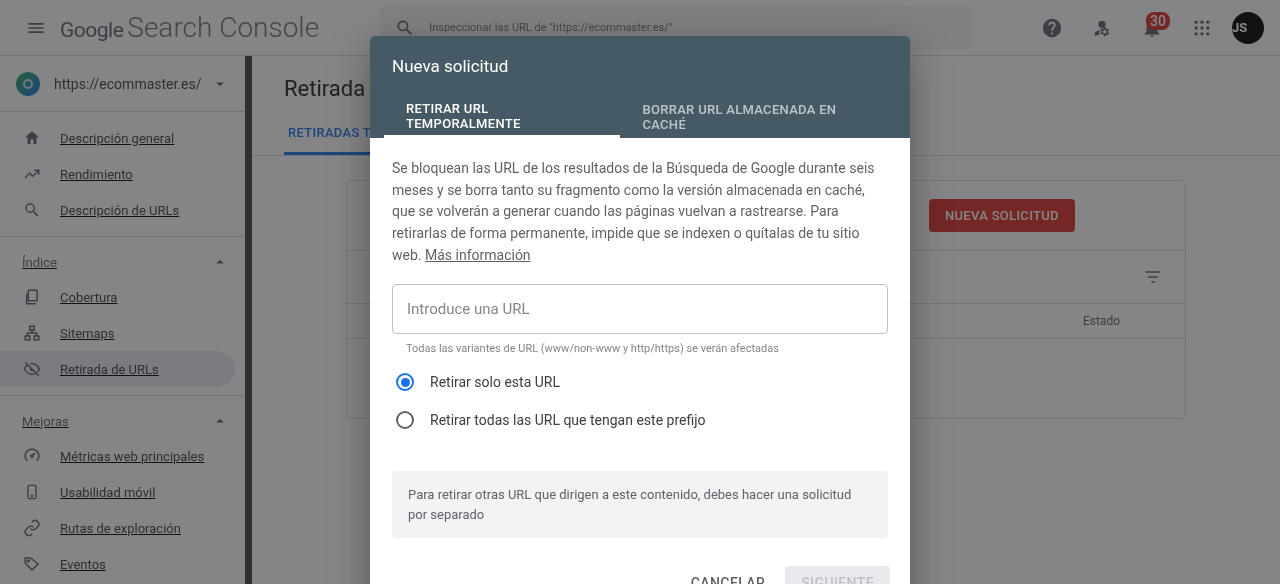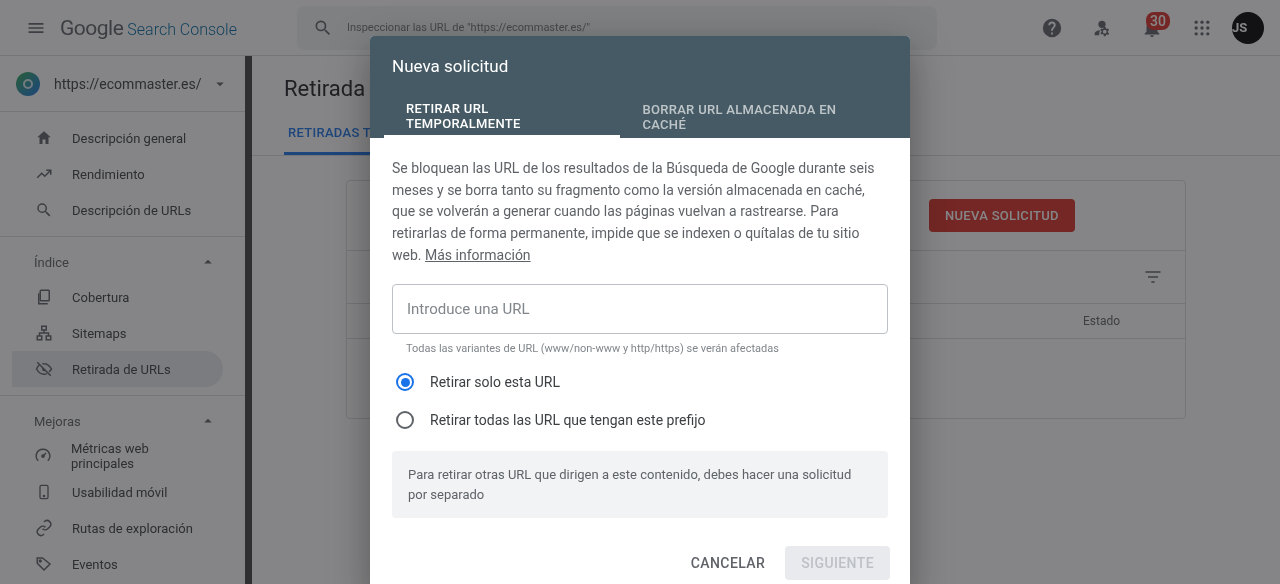--- a/index.html
+++ b/index.html
@@ -3,37 +3,37 @@
 <meta charset="utf-8">
 <style>
 * { margin: 0; padding: 0; box-sizing: border-box; font-family: Roboto, Arial, sans-serif; }
 body { width: 1280px; height: 584px; overflow: hidden; background: #fff; position: relative; }
 
 
 .header { height: 56px; background: #fff; display: flex; align-items: center; padding: 0 16px; border-bottom: 1px solid #dadce0; }
 .menu-btn { width: 40px; height: 40px; display: flex; align-items: center; justify-content: center; color: #5f6368; cursor: pointer; border-radius: 50%; }
 .logo { margin-left: 4px; display: flex; align-items: baseline; }
 .logo-google { font-size: 21px; color: #5f6368; font-weight: 400; letter-spacing: -0.5px; }
-.logo-sc { font-size: 16px; color: #0369a1; font-weight: 300; margin-left: 4px; }
+.logo-sc { font-size: 28px; color: #737373; font-weight: 300; margin-left: 4px; }
 .search-bar { flex: 1; margin: 0 60px 0 60px; max-width: 640px; height: 44px; background: #f1f3f4; border-radius: 8px; display: flex; align-items: center; padding: 0 16px; }
 .search-bar .si { color: #5f6368; margin-right: 14px; }
 .search-bar input { border: none; background: transparent; outline: none; font-size: 11px; color: #5f6368; flex: 1; }
 .header-right { display: flex; align-items: center; gap: 10px; margin-left: auto; }
 .hicon { width: 40px; height: 40px; display: flex; align-items: center; justify-content: center; color: #5f6368; cursor: pointer; position: relative; }
 .badge { position: absolute; top: 4px; right: 2px; background: #d93025; color: #fff; font-size: 14px; border-radius: 8px; padding: 1px 4px; min-width: 16px; text-align: center; font-weight: 500; }
 .avatar { width: 32px; height: 32px; border-radius: 50%; background: #000; color: #fff; display: flex; align-items: center; font-weight: 700; font-size: 13px; cursor: pointer; }
 
 
 .layout { display: flex; height: calc(100% - 56px); }
 .sidebar { width: 252px; border-right: 7px solid #404040; background: #fff; overflow-y: auto; }
 .property { height: 56px; display: flex; align-items: center; padding: 0 16px; border-bottom: 1px solid #dadce0; cursor: pointer; }
 .prop-ico { width: 24px; height: 24px; border-radius: 50%; background: linear-gradient(135deg,#34a853,#1a73e8); margin-right: 14px; display: flex; align-items: center; justify-content: center; }
 .prop-ico-inner { width: 10px; height: 10px; border-radius: 50%; border: 2px solid rgba(255,255,255,0.8); }
 .prop-url { font-size: 14px; color: #3c4043; flex: 1; }
-.sb-group { padding: 8px 12px; border-bottom: 1px solid #dadce0; }
+.sb-group { padding: 8px 0; border-bottom: 1px solid #dadce0; text-decoration: underline; }
 .sb-heading { display: flex; align-items: center; padding: 8px 16px 8px 22px; font-size: 13px; color: #5f6368; gap: 24px; }
 .sb-heading span { flex: 1; }
 .sb-item { display: flex; align-items: center; height: 36px; padding: 0 16px 0 22px; font-size: 13px; color: #3c4043; cursor: pointer; border-radius: 0 18px 18px 0; margin-right: 10px; }
 .sb-item .ico { width: 20px; margin-right: 18px; color: #5f6368; display: flex; justify-content: center; }
 .sb-item.active { background: #e8eaed; }
 
 .main { flex: 1; background: #fff; overflow: hidden; position: relative; }
 .page-title { padding: 20px 32px 14px; font-size: 22px; color: #202124; font-weight: 400; }
 .page-tabs { padding: 0 32px; border-bottom: 1px solid #dadce0; }
 .page-tab { display: inline-block; padding: 10px 4px 12px; font-size: 13px; font-weight: 500; color: #1a73e8; letter-spacing: 0.3px; border-bottom: 3px solid #1a73e8; }
@@ -61,21 +61,21 @@
 .dlg-desc a { color: #5f6368; text-decoration: underline; }
 .dlg-input { width: 100%; height: 50px; border: 1px solid #bdc1c6; border-radius: 4px; padding: 0 14px; font-size: 15px; color: #3c4043; outline: none; margin-top: 18px; }
 .dlg-input::placeholder { color: #80868b; }
 .dlg-hint { font-size: 11px; color: #80868b; margin-top: 8px; padding-left: 14px; }
 .radio-row { display: flex; align-items: center; margin-top: 18px; cursor: pointer; }
 .radio-row + .radio-row { margin-top: 20px; }
 .radio { width: 18px; height: 18px; border-radius: 50%; border: 2px solid #5f6368; margin: 0 16px 0 4px; display: flex; align-items: center; justify-content: center; flex-shrink: 0; }
 .radio.sel { border-color: #1a73e8; }
 .radio.sel::after { content: ''; width: 9px; height: 9px; border-radius: 50%; background: #1a73e8; }
 .radio-lbl { font-size: 14px; color: #3c4043; }
-.dlg-note { background: #f1f3f4; border-radius: 4px; padding: 14px 16px; font-size: 13px; color: #5f6368; line-height: 1.5; margin-top: 22px; }
+.dlg-note { background: #f1f3f4; border-radius: 4px; padding: 14px 16px; font-size: 13px; color: #5f6368; line-height: 1.5; margin-top: 42px; }
 .dlg-actions { display: flex; justify-content: flex-end; gap: 8px; padding: 16px 20px 18px; }
 .btn-txt { border: none; background: transparent; color: #5f6368; font-size: 14px; font-weight: 500; padding: 9px 12px; letter-spacing: 0.4px; cursor: pointer; border-radius: 4px; }
 .btn-raised { border: none; background: #e8eaed; color: #bdc1c6; font-size: 14px; font-weight: 500; padding: 9px 16px; letter-spacing: 0.4px; cursor: pointer; border-radius: 4px; }
 
 svg { display: block; }
 </style>
 </head>
 <body>
 
 <div class="header">

